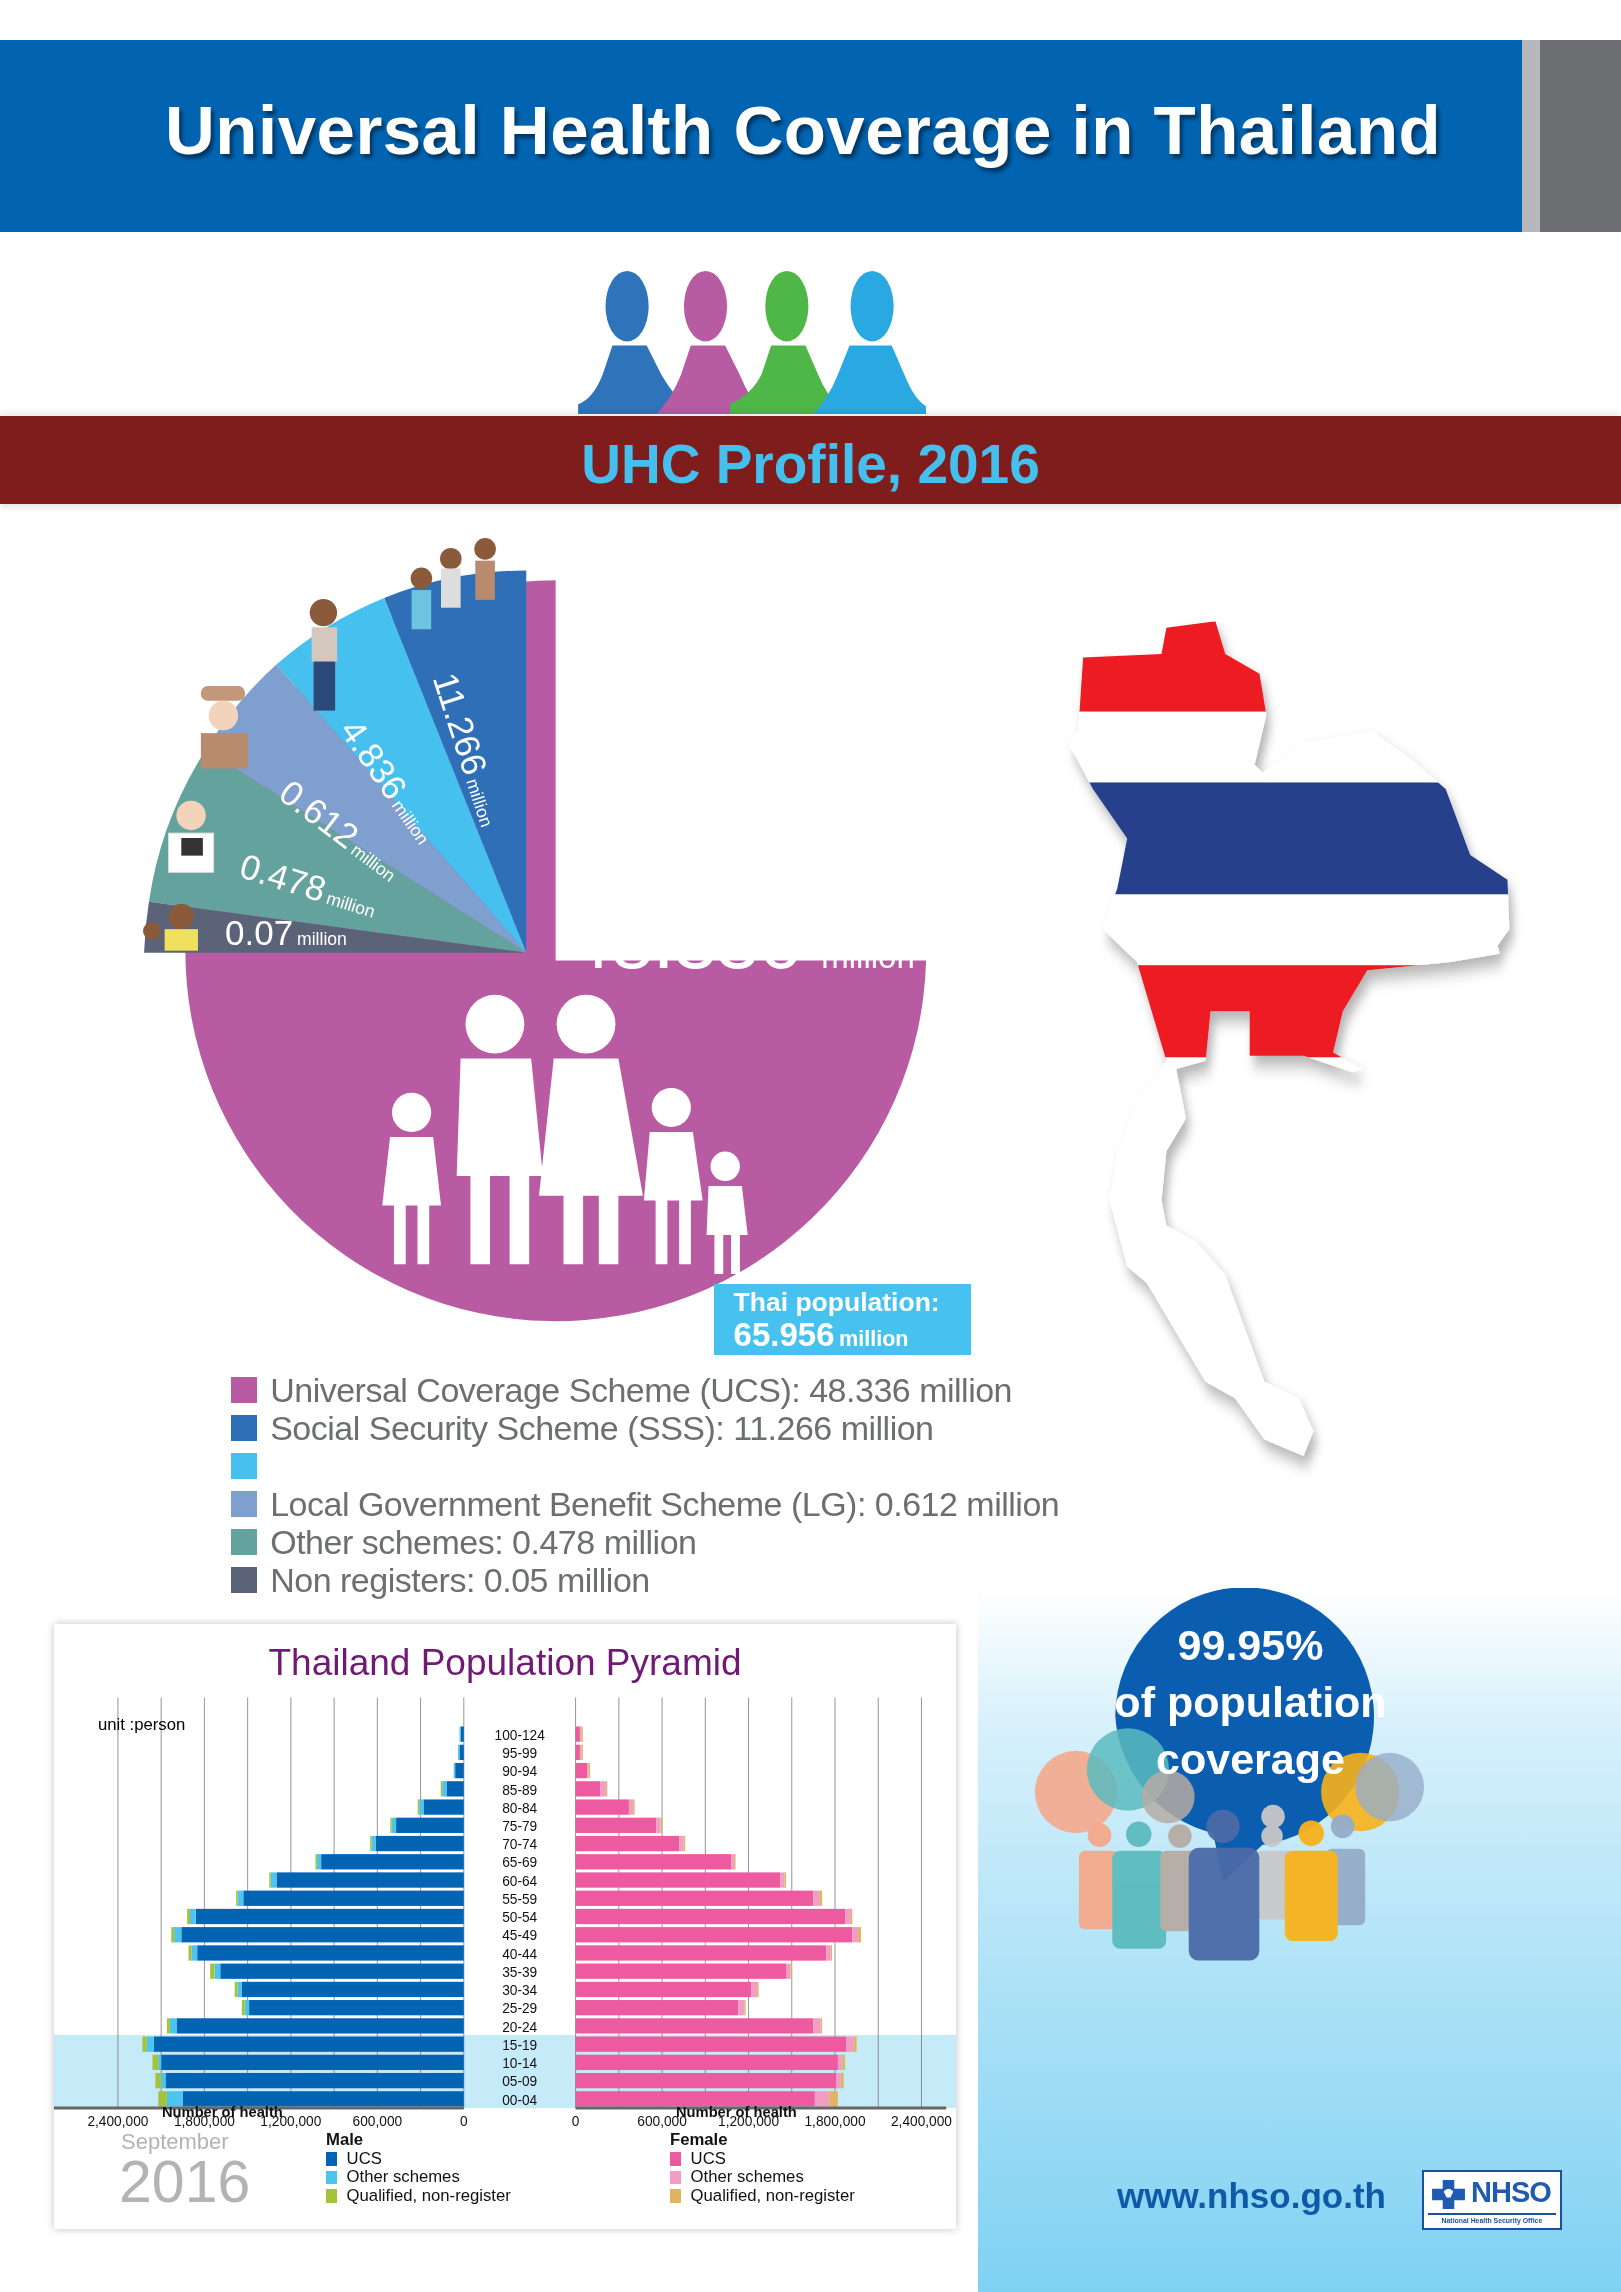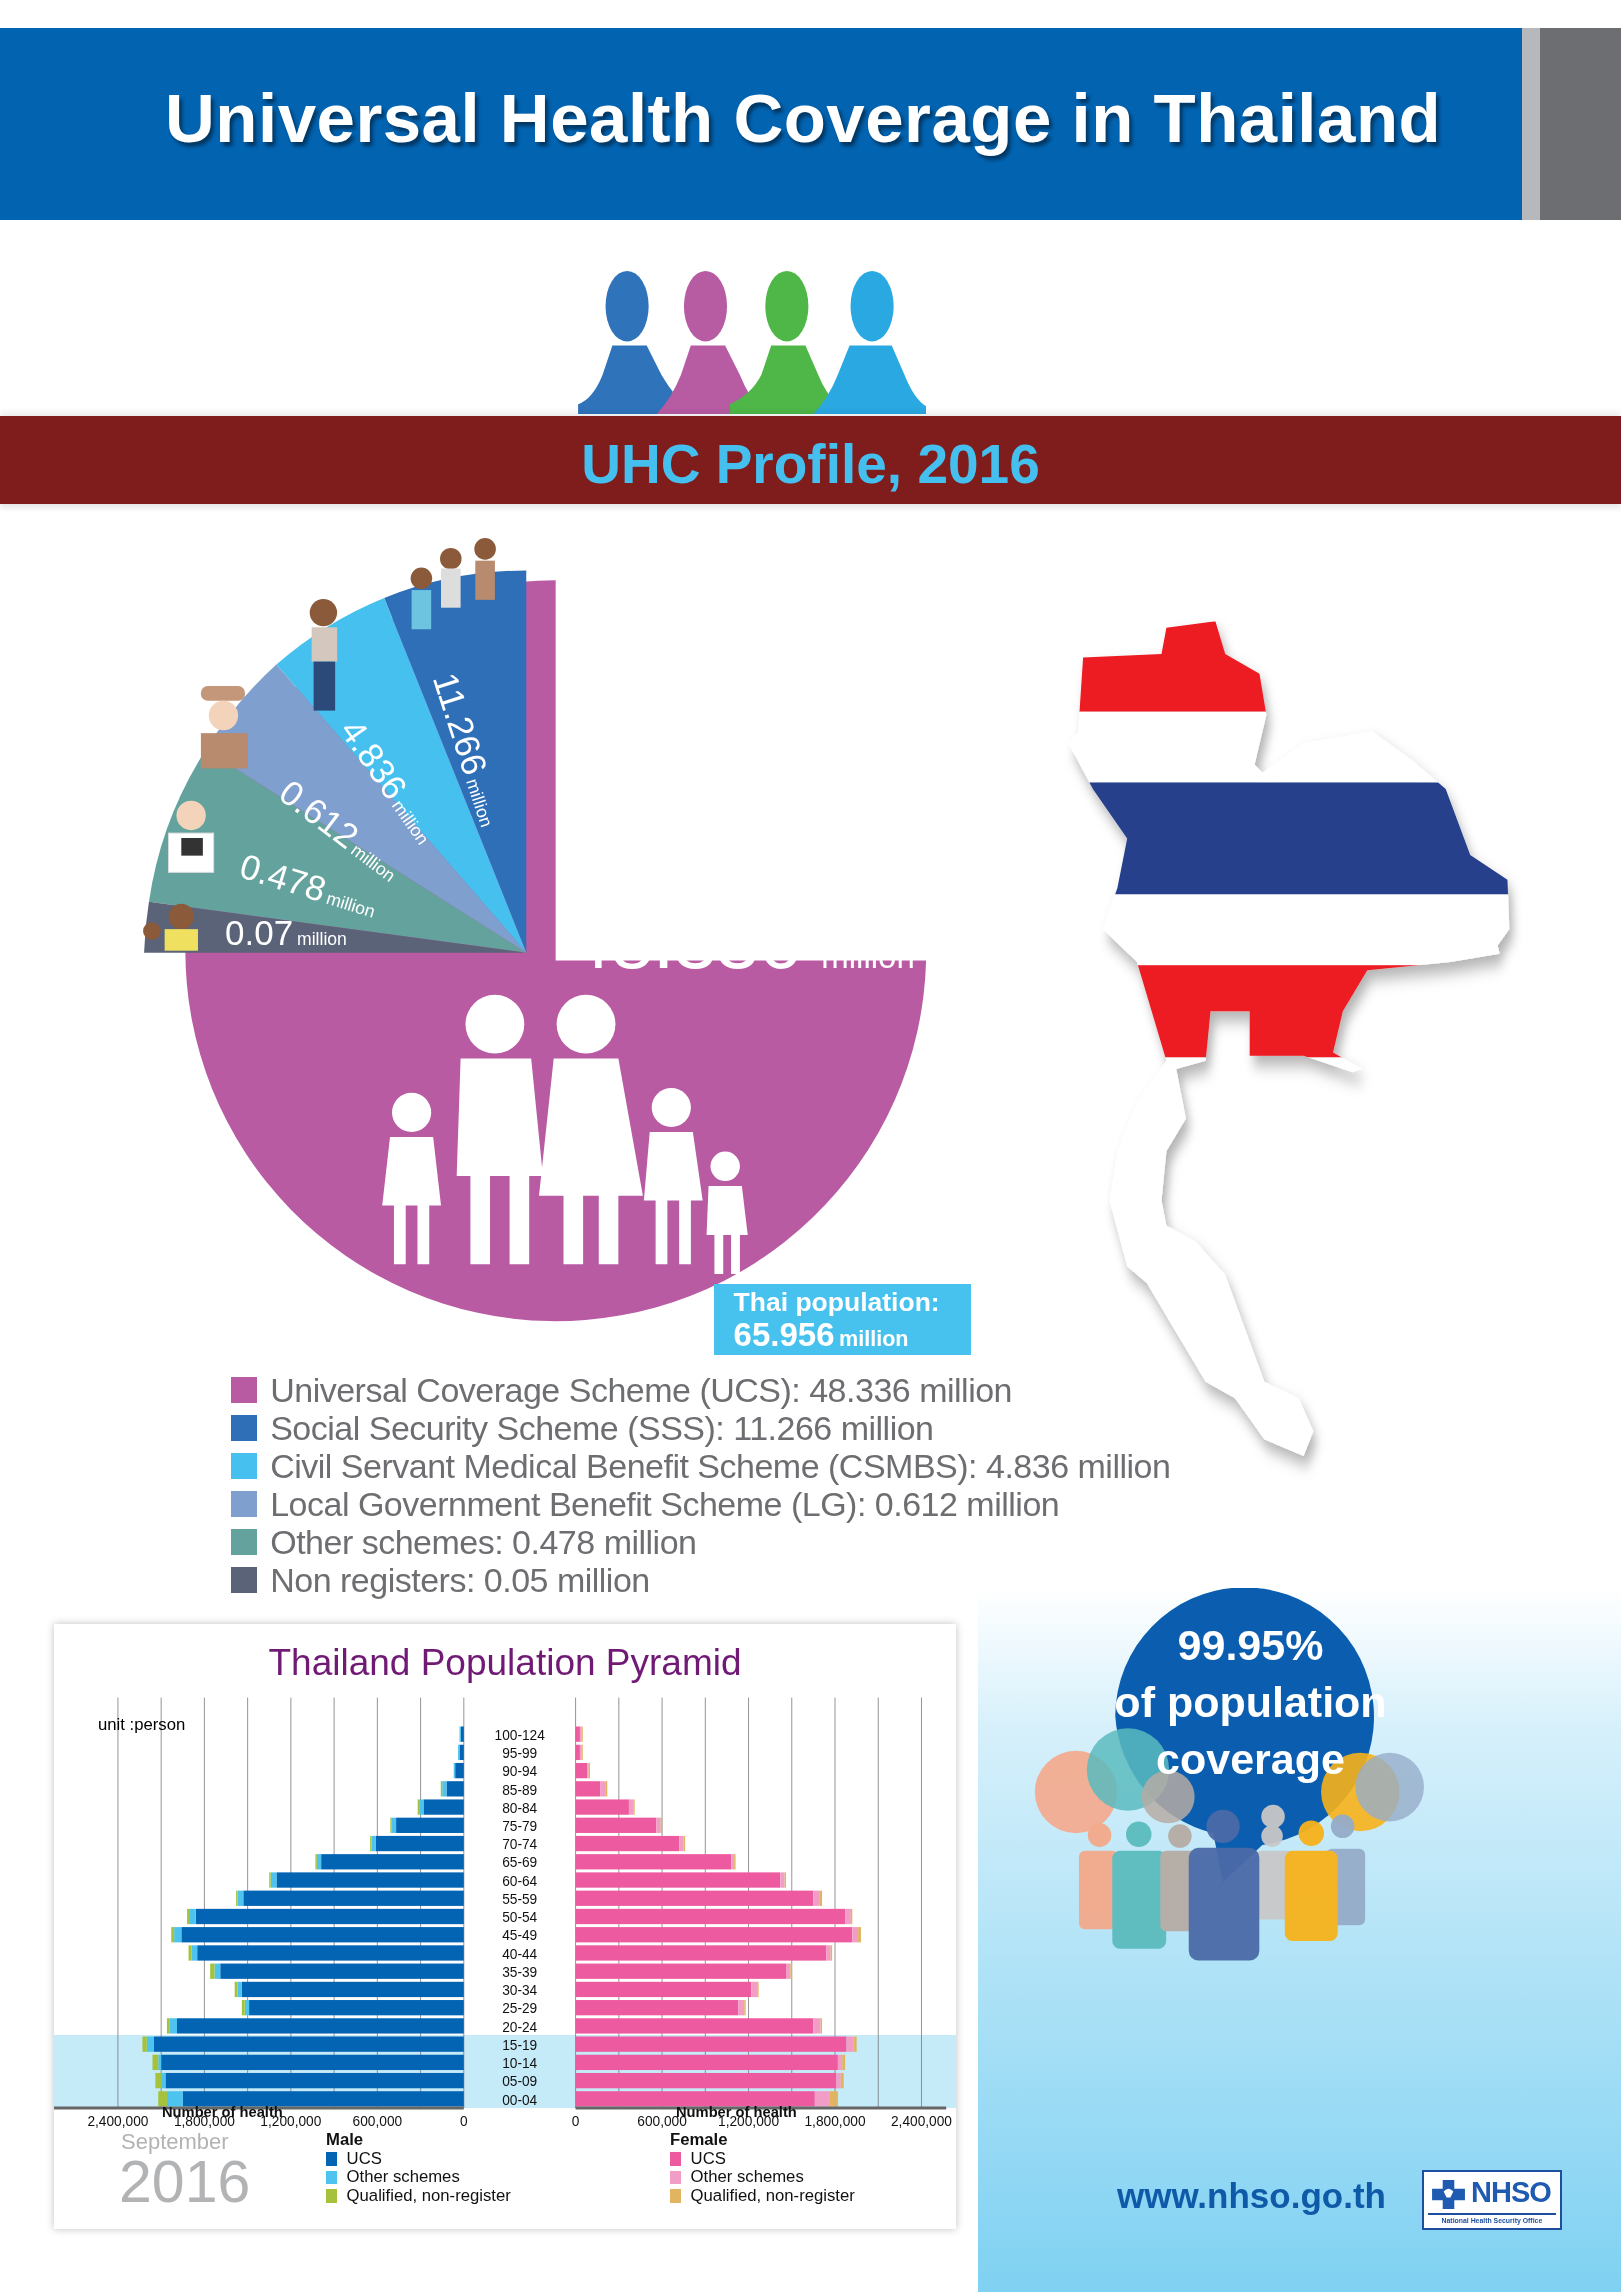--- a/index.html
+++ b/index.html
@@ -1,20 +1,20 @@
 <!DOCTYPE html>
 <html><head>
 <meta charset="utf-8">
 <style>
   * { box-sizing: border-box; margin: 0; padding: 0; }
   html, body { width: 1621px; height: 2293px; background: #ffffff; overflow: hidden; }
   body { position: relative; font-family: "Liberation Sans", sans-serif; }
 
   
-  .header { position: absolute; left: 0; top: 28px; width: 1621px; height: 136px; }
+  .header { position: absolute; left: 0; top: 40px; width: 1621px; height: 136px; }
   .header-blue { position: absolute; left: 0; top: 0; width: 1522px; height: 192px; background: #0263b1; }
   .header-lightbar { position: absolute; left: 1522px; top: 0; width: 17.6px; height: 192px; background: #b7b8bb; }
   .header-gray { position: absolute; left: 1540px; top: 0; width: 81px; height: 192px; background: #6d6e71; }
   .header-title { position: absolute; left: 165px; top: 51px; color: #fff; font-weight: bold; font-size: 69px;
     letter-spacing: 0.5px; text-shadow: 2.9px 3.9px 3.9px rgba(0,0,0,0.45); white-space: nowrap; }
 
   
   .people { position: absolute; left: 534px; top: 267px; width: 490px; height: 147px; }
 
   
@@ -181,21 +181,20 @@
   <div class="legend-item">
     <span class="legend-swatch" style="background:#b95ba3"></span>
     <span class="legend-text">Universal Coverage Scheme (UCS): 48.336 million</span>
   </div>
   <div class="legend-item">
     <span class="legend-swatch" style="background:#2e6fb8"></span>
     <span class="legend-text">Social Security Scheme (SSS): 11.266 million</span>
   </div>
   <div class="legend-item">
     <span class="legend-swatch" style="background:#46c1ef"></span>
-    <span class="legend-text">Civil Servant Medical Benefit Scheme (CSMBS): 4.836 million</span>
   </div>
   <div class="legend-item">
     <span class="legend-swatch" style="background:#7f9fce"></span>
     <span class="legend-text">Local Government Benefit Scheme (LG): 0.612 million</span>
   </div>
   <div class="legend-item">
     <span class="legend-swatch" style="background:#64a39d"></span>
     <span class="legend-text">Other schemes: 0.478 million</span>
   </div>
   <div class="legend-item">

